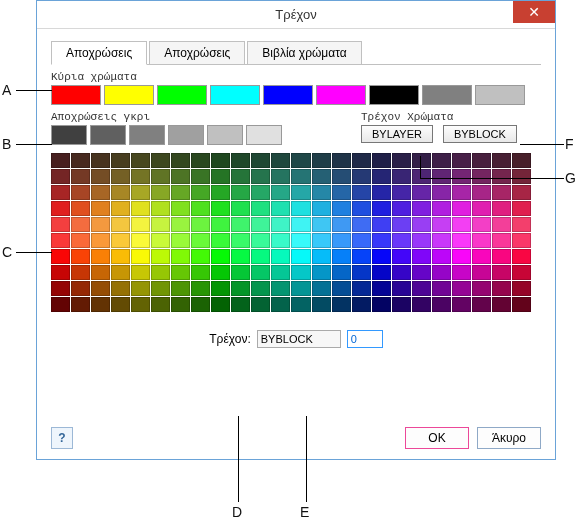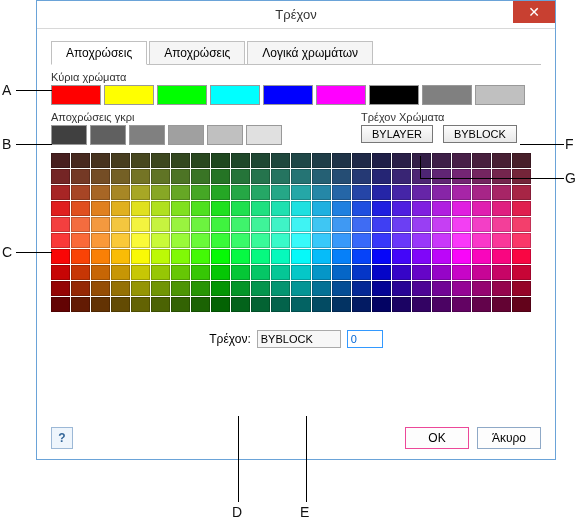--- a/index.html
+++ b/index.html
@@ -73,20 +73,21 @@
     border-bottom: 1px solid #fff;
     margin-bottom: -1px;
   }
   .group {
     margin-top: 6px;
   }
   .group-label {
     font-size: 11px;
     color: #333;
     margin-bottom: 2px;
+    font-family: Liberation Mono, monospace;
   }
   .swatch-row {
     display: flex;
     gap: 3px;
   }
   .row-wrap {
     display: flex;
     gap: 20px;
   }
   .swatch {
@@ -182,21 +183,21 @@
     <div class="titlebar-title">Τρέχον</div>
     <div class="close-btn">
       <span>✕</span>
     </div>
   </div>
 
   <div class="body">
     <div class="tabs">
       <div class="tab active">Αποχρώσεις</div>
       <div class="tab">Αποχρώσεις</div>
-      <div class="tab">Λογικά χρωμάτων</div>
+      <div class="tab">Βιβλία χρώματα</div>
     </div>
 
     <div class="group">
       <div class="group-label">Κύρια χρώματα</div>
       <div class="swatch-row" id="main-row">
           <div class="swatch main-swatch" style="background: rgb(255, 0, 0);"></div>
           <div class="swatch main-swatch" style="background: rgb(255, 255, 0);"></div>
           <div class="swatch main-swatch" style="background: rgb(0, 255, 0);"></div>
           <div class="swatch main-swatch" style="background: rgb(0, 255, 255);"></div>
           <div class="swatch main-swatch" style="background: rgb(0, 0, 255);"></div>

